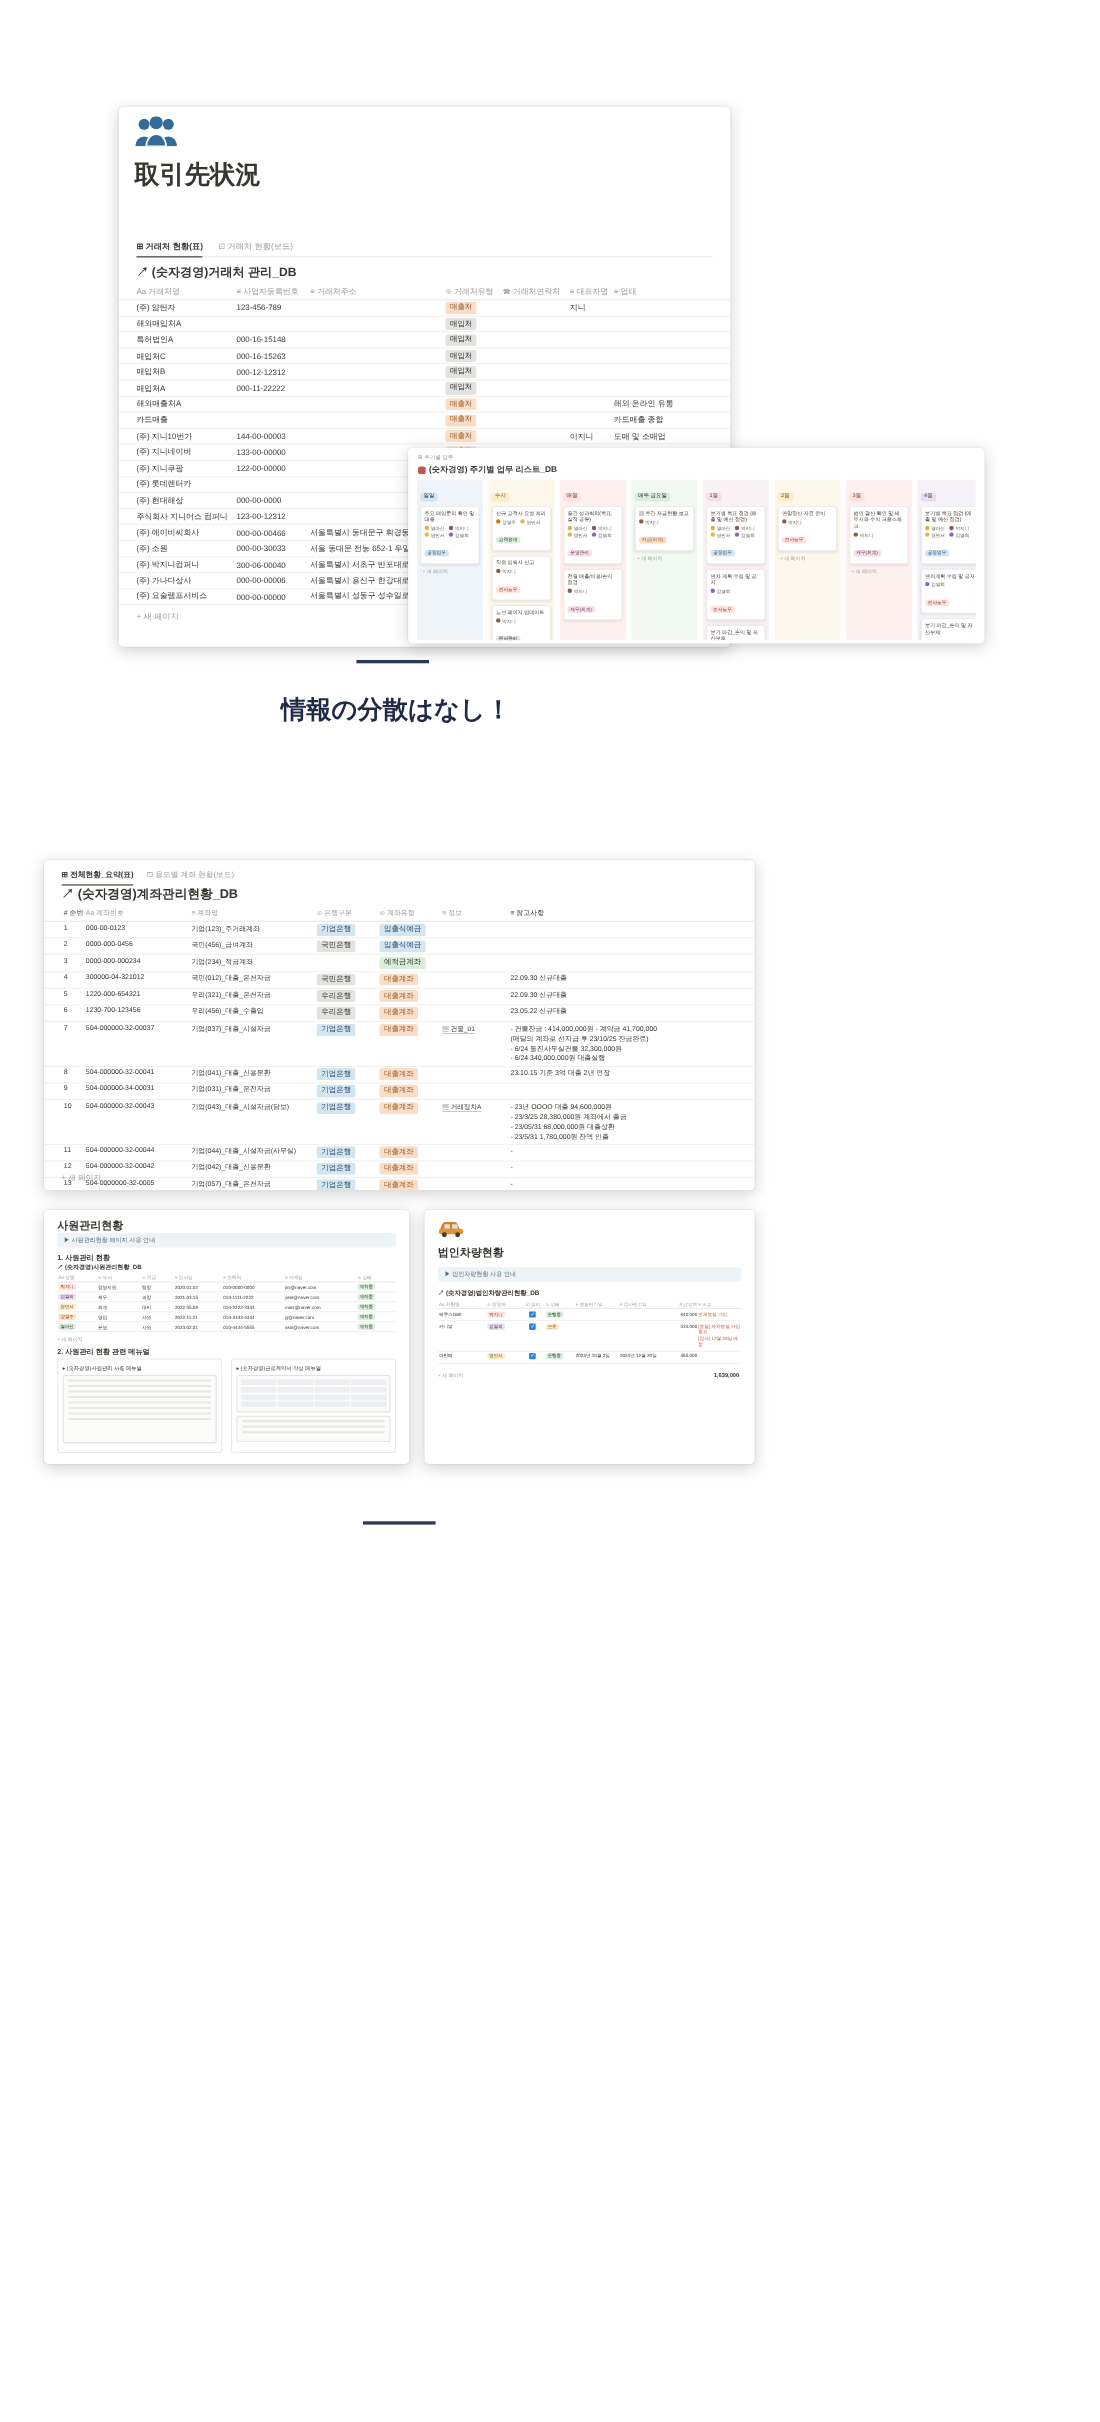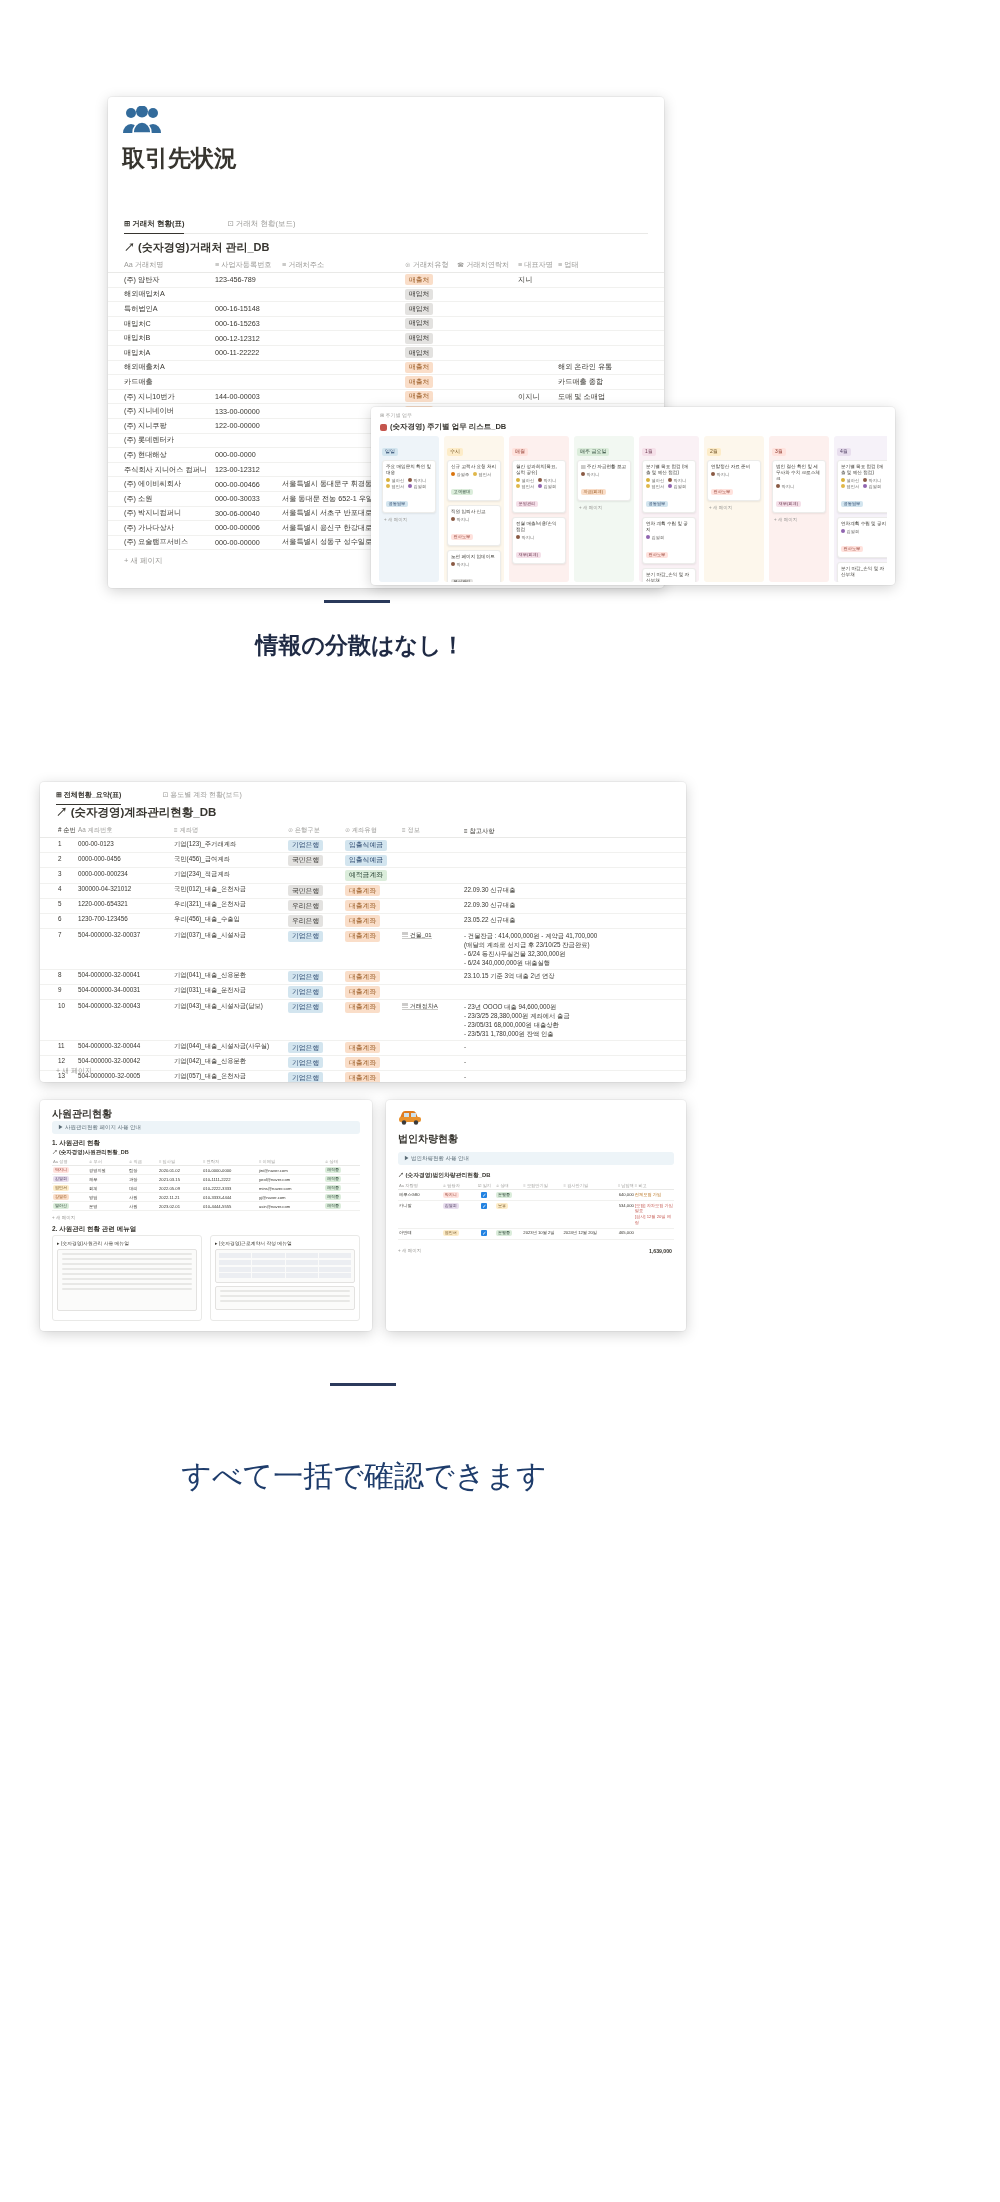--- a/index.html
+++ b/index.html
@@ -12,21 +12,21 @@
   
   #card1 { left:108px; top:97px; width:556px; height:491px; z-index:1; }
   .c1-icon { position:absolute; left:14px; top:9px; }
   .c1-title { position:absolute; left:14px; top:46px; font-family:"Liberation Serif", serif;
               font-size:23px; font-weight:bold; color:#37352f; }
   .callout { background:#edf4f8; border-radius:3px; color:#5a6b75; display:flex; align-items:center; }
   .c1-callout { position:absolute; left:16px; top:90px; width:525px; height:27px; font-size:8.5px; padding-left:10px; color:#51606b; }
   .c1-tabs { position:absolute; left:16px; top:122px; width:524px; display:flex; gap:14px;
              border-bottom:1px solid #e9e9e7; padding-bottom:4px; font-size:7.5px; }
   .tab-active { color:#37352f; font-weight:bold; border-bottom:1.5px solid #37352f; padding-bottom:4px; margin-bottom:-5px; }
-  .tab-idle { color:#9b9a97;margin-left:29px; }
+  .tab-idle { color:#9b9a97; }
   .c1-dbtitle { position:absolute; left:16px; top:143px; font-size:11px; font-weight:bold; }
   .c1-table { position:absolute; left:0; top:161px; width:556px; font-size:7.2px; }
   .pt-head { display:flex; color:#9b9a97; border-bottom:1px solid #e9e9e7; height:15px; align-items:center; }
   .pt-row { display:flex; border-bottom:1px solid #f1f1ef; height:14.6px; align-items:center; }
   .pt-c { padding-left:2px; white-space:nowrap; overflow:hidden; }
   .pt-c1{ width:91px; margin-left:14px; } .pt-c2{ width:67px; } .pt-c3{ width:123px; }
   .pt-c4{ width:52px; } .pt-c5{ width:61px; } .pt-c6{ width:40px; } .pt-c7{ width:100px; }
   .c1-newpage { position:absolute; left:16px; top:459px; color:#9b9a97; font-size:7.5px; }
 
   .pill { display:inline-block; border-radius:2px; padding:0.5px 4px; font-size:6.8px; line-height:1.5; white-space:nowrap; }
@@ -803,15 +803,14 @@
             <div class="vh-c vh-c6">465,000</div>
             <div class="vh-c vh-c7 "></div>
           </div>
         </div>
     </div>
     <div class="c5-sum">1,639,000</div>
     <div class="c5-newpage">+ 새 페이지</div>
   </div>
 
   <div class="divider" id="divider2"></div>
-  <div class="head-wrap" id="bot-head2">すべて一括で確認できます</div>
 
 </div>
 
 </body></html>

